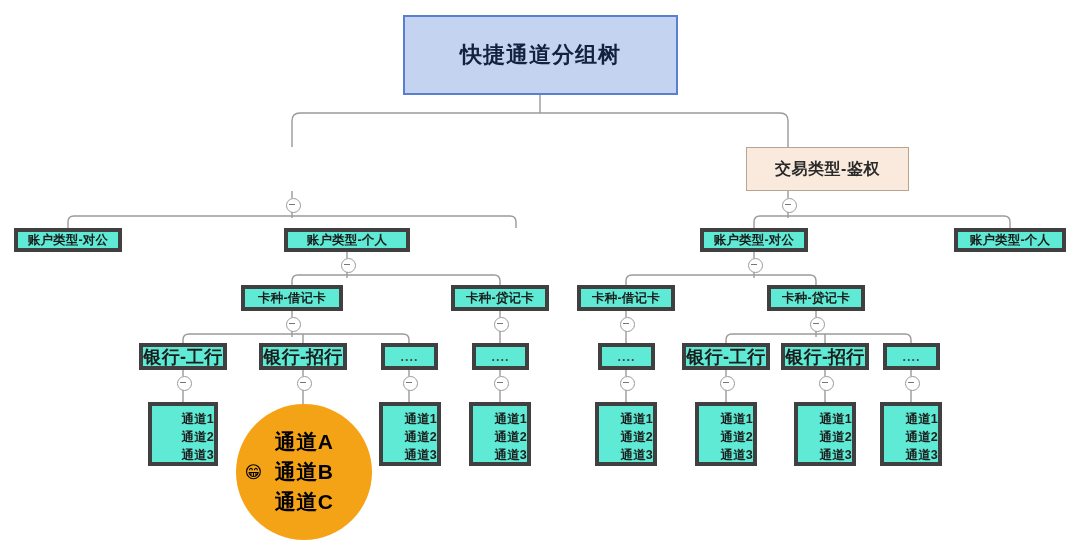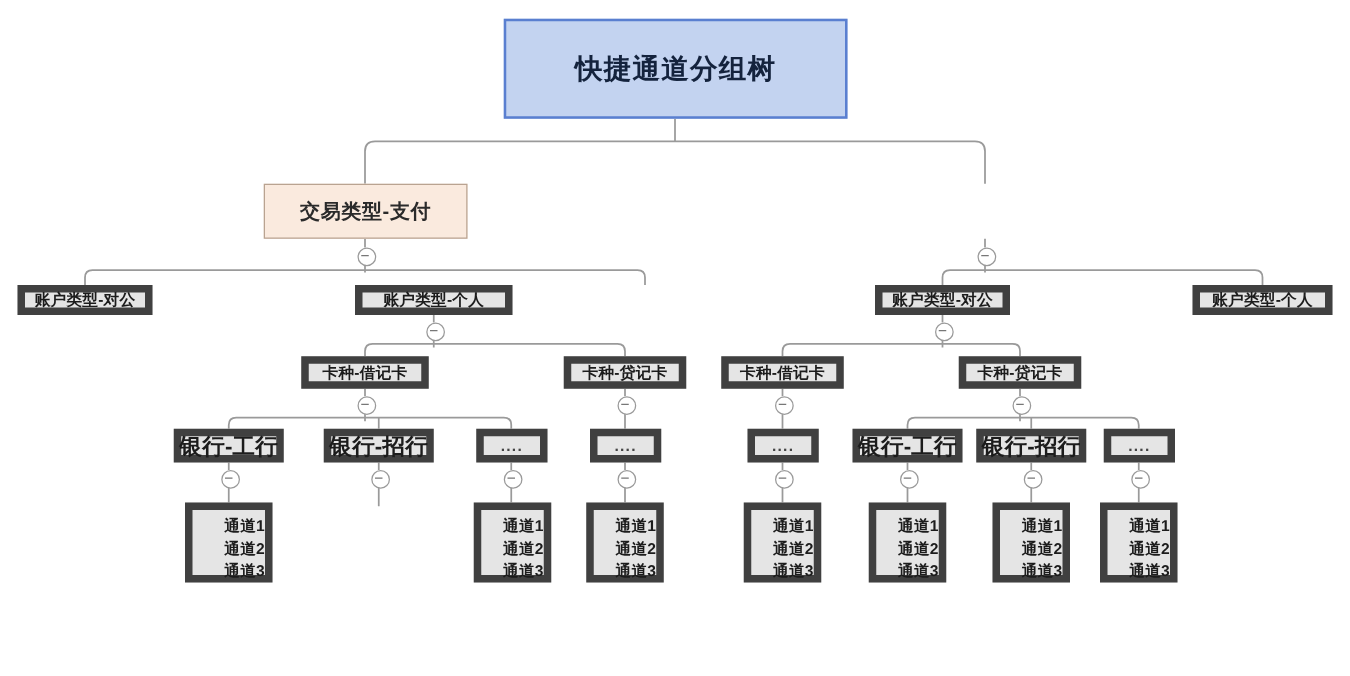--- a/index.html
+++ b/index.html
@@ -24,22 +24,22 @@
     width: 1080px;
     height: 541px;
     pointer-events: none;
   }
   .node {
     position: absolute;
     box-sizing: border-box;
     display: flex;
     align-items: center;
     justify-content: center;
-    border: 6px solid #404040;
-    background: #e5e5e5;
+    border: 4px solid #404040;
+    background: #5eead4;
     color: #1c1c1c;
     font-size: 12.5px;
     font-weight: bold;
     letter-spacing: 0.2px;
     white-space: nowrap;
     z-index: 2;
   }
   .node.root {
     background: #c3d3f0;
     border: 2px solid #5a7fd0;
@@ -191,25 +191,25 @@
       <path d="M825,389 L825,402"></path>
       <path d="M911,370 L911,376"></path>
       <path d="M911,389 L911,402"></path>
     </g>
   </svg>
 
   <div class="node root" style="left:403px; top:15px; width:275px; height:80px;">
     <span>快捷通道分组树</span>
   </div>
 
-  <div class="node level2" style="left:211px; top:147px; width:163px; height:44px;">
-    <span>交易类型-支付</span>
-  </div>
   <div class="toggle" style="left:285.5px; top:198px;"></div>
 
+  <div class="node level2" style="left:746px; top:147px; width:163px; height:44px;">
+    <span>交易类型-鉴权</span>
+  </div>
   <div class="toggle" style="left:781.5px; top:198px;"></div>
 
   <div class="node level3" style="left:14px; top:228px; width:108px; height:24px;">
     <span>账户类型-对公</span>
   </div>
 
   <div class="node level3" style="left:284px; top:228px; width:126px; height:24px;">
     <span>账户类型-个人</span>
   </div>
   <div class="toggle" style="left:340.5px; top:258px;"></div>
@@ -318,14 +318,22 @@
     <span class="leaf-line">通道2</span>
     <span class="leaf-line">通道3</span>
   </div>
 
   <div class="node leaf" style="left:880px; top:402px; width:62px; height:64px;">
     <span class="leaf-line">通道1</span>
     <span class="leaf-line">通道2</span>
     <span class="leaf-line">通道3</span>
   </div>
 
+  <div class="highlight-circle" style="left:236px; top:404px; width:136px; height:136px;">
+    <span class="hl-line">通道A</span>
+    <span class="hl-line">
+      <span class="hl-emoji">😁</span>
+      <span>通道B</span>
+    </span>
+    <span class="hl-line">通道C</span>
+  </div>
 
 </div>
 
 </body></html>

